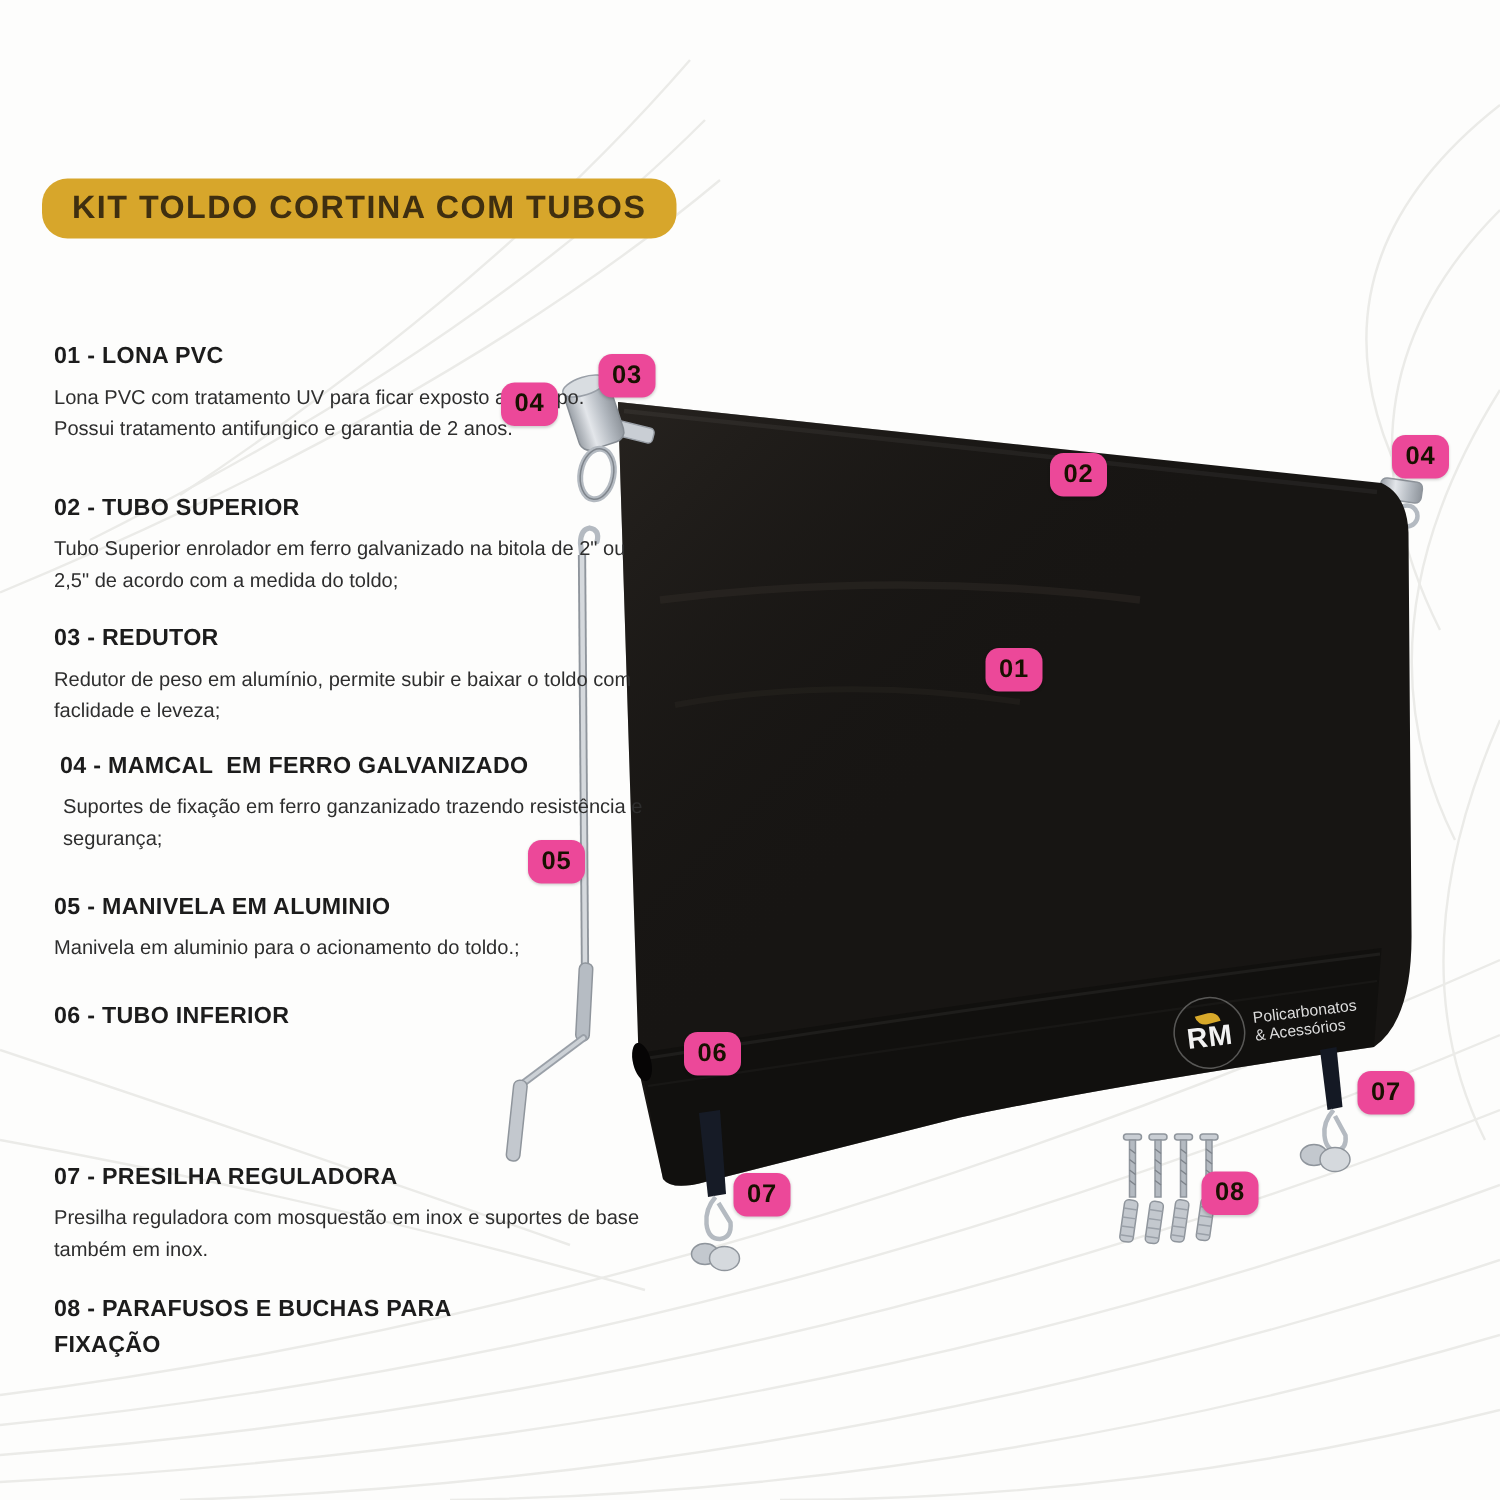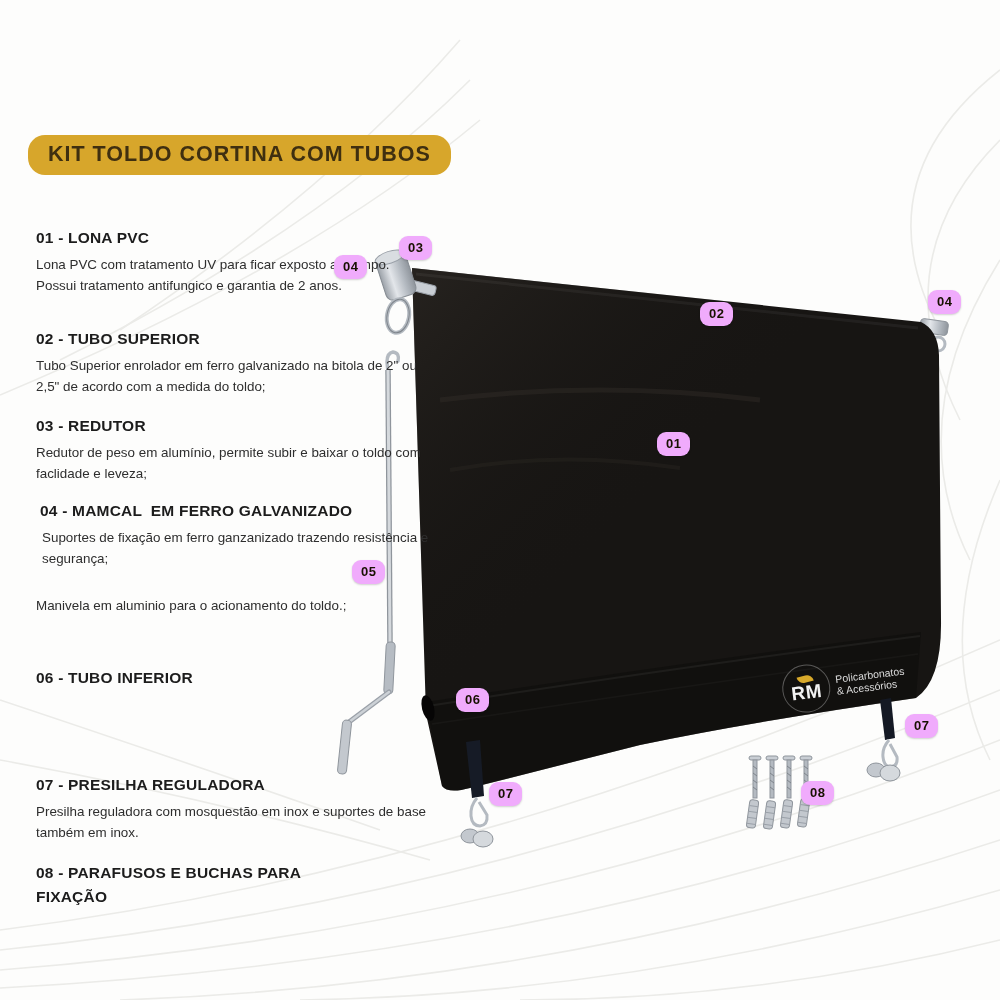--- a/index.html
+++ b/index.html
@@ -11,21 +11,21 @@
   }
   
   #art{position:absolute;left:0;top:0;width:1000px;height:1000px;z-index:1;pointer-events:none;}
 
   
   .title-banner{
     position:absolute;left:28px;top:119px;z-index:3;
     background:#d7a62b;color:#3f2f10;
     border-radius:17px;
     padding:7px 20px 8px 20px;
-    font-size:21.5px;font-weight:600;letter-spacing:1px;margin-top:16px;
+    font-size:21.5px;font-weight:600;letter-spacing:1px;
   }
 
   
   .section{position:absolute;left:36px;width:392px;z-index:2;margin-top:44px;}
   .section .heading{
     font-size:15.5px;font-weight:bold;color:#1c1c1c;
     margin:0 0 7px 0;letter-spacing:.2px;white-space:pre-wrap;line-height:19px;
   }
   .section .body{
     font-size:13.4px;line-height:21px;color:#2e2e2e;margin:0;
@@ -40,23 +40,23 @@
   .sec-05{top:551px;}
   .sec-06{top:624px;}
   .sec-07{top:731px;}
   .sec-07 .body{margin-top:4px;}
   .sec-08{top:817px;}
   .sec-08 .heading{max-width:300px;line-height:24px;}
 
   
   .badge{
     position:absolute;z-index:4;
-    background:#f0abfc;color:#181100;
+    background:#ec4899;color:#181100;
     border-radius:9px;
-    font-weight:bold;font-size:13px;letter-spacing:.5px;
+    font-weight:bold;font-size:17px;letter-spacing:.5px;
     padding:4px 9px 5px 9px;
     box-shadow:0 1px 2px rgba(0,0,0,.18);
   }
   .b03{left:399px;top:236px;}
   .b04l{left:334px;top:255px;}
   .b02{left:700px;top:302px;}
   .b04r{left:928px;top:290px;}
   .b01{left:657px;top:432px;}
   .b05{left:352px;top:560px;}
   .b06{left:456px;top:688px;}
@@ -233,20 +233,21 @@
 </div>
 <div class="section sec-03">
   <p class="heading">03 - REDUTOR</p>
   <p class="body">Redutor de peso em alumínio, permite subir e baixar o toldo com faclidade e leveza;</p>
 </div>
 <div class="section sec-04">
   <p class="heading">04 - MAMCAL  EM FERRO GALVANIZADO</p>
   <p class="body">Suportes de fixação em ferro ganzanizado trazendo resistência e segurança;</p>
 </div>
 <div class="section sec-05">
+  <p class="heading">05 - MANIVELA EM ALUMINIO</p>
   <p class="body">Manivela em aluminio para o acionamento do toldo.;</p>
 </div>
 <div class="section sec-06">
   <p class="heading">06 - TUBO INFERIOR</p>
 </div>
 <div class="section sec-07">
   <p class="heading">07 - PRESILHA REGULADORA</p>
   <p class="body">Presilha reguladora com mosquestão em inox e suportes de base também em inox.</p>
 </div>
 <div class="section sec-08">

